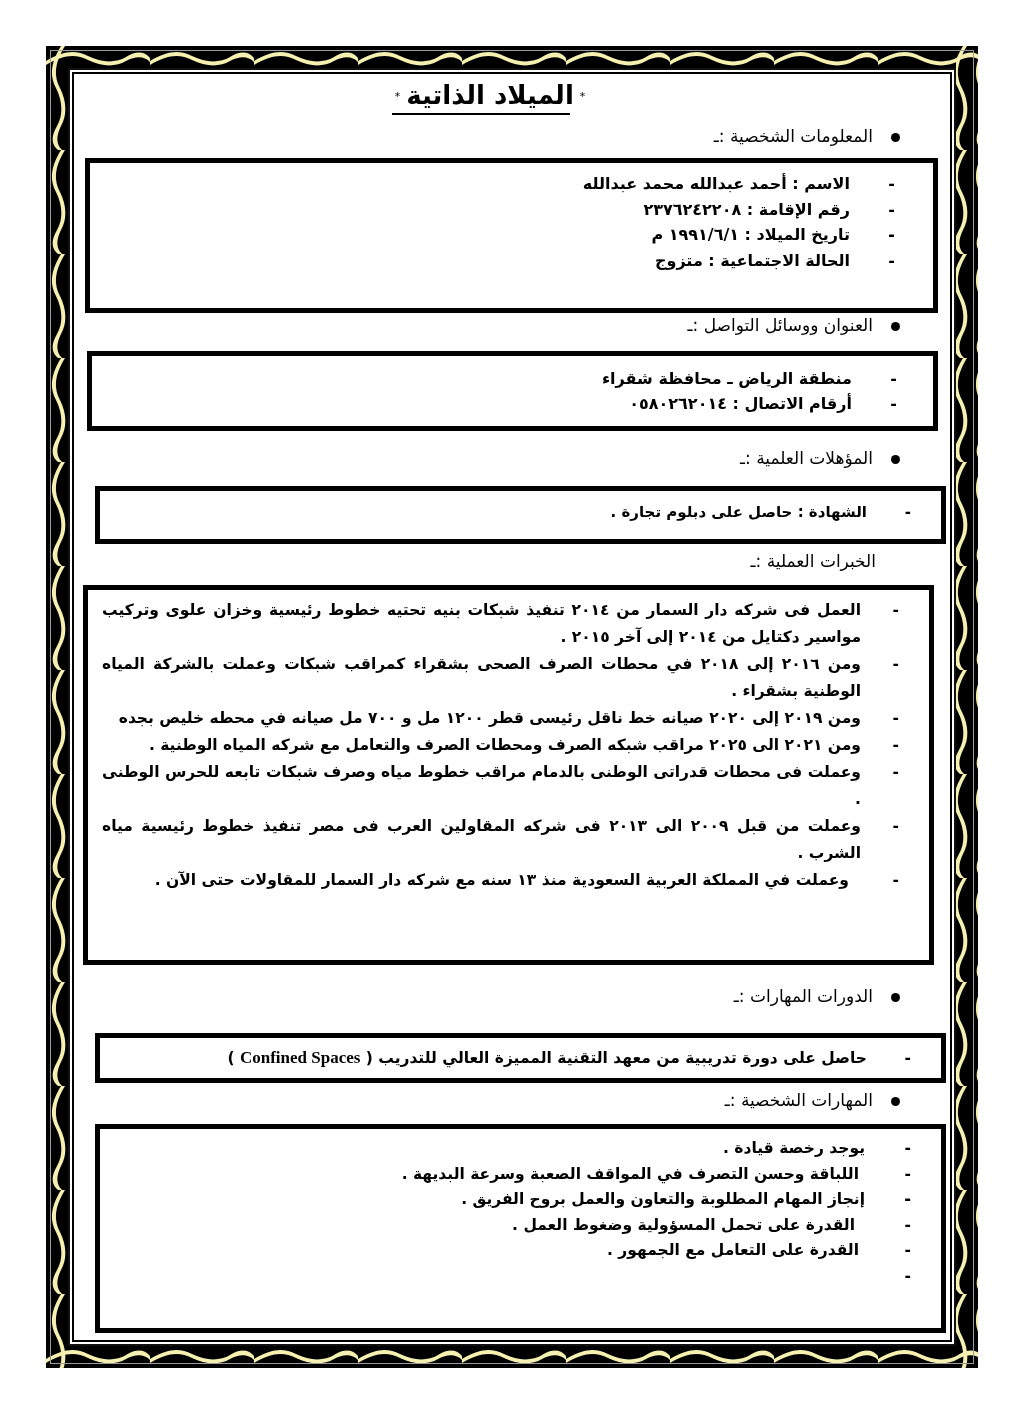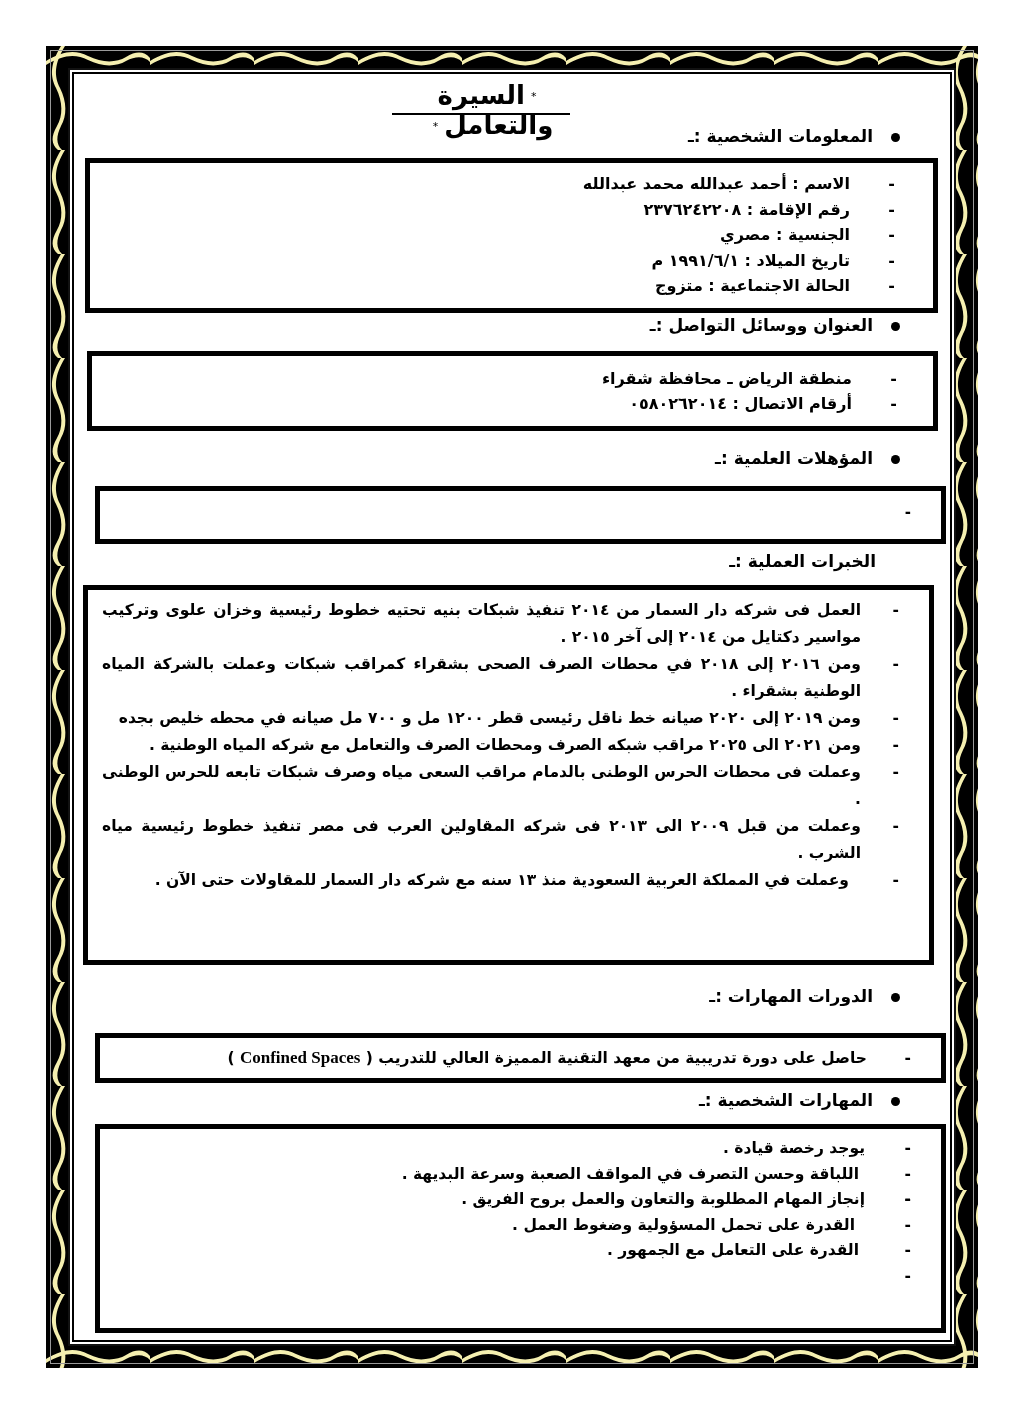--- a/index.html
+++ b/index.html
@@ -17,21 +17,21 @@
   .frame-gridline { position:absolute; border:1px solid #9a9a9a; box-sizing:border-box; pointer-events:none; }
 
   
   .page { position:absolute; left:0; top:0; width:1024px; height:1414px; direction:rtl; }
 
   .title-wrap { position:absolute; left:380px; top:80px; width:220px; text-align:center; direction:rtl; }
   .title { font-size:26px; font-weight:bold; letter-spacing:0; }
   .title .star { font-size:11px; font-weight:normal; vertical-align:middle; margin:0 6px; }
   .title-underline { position:absolute; left:392px; top:113px; width:178px; height:2px; background:#000; }
 
-  .heading { position:absolute; font-size:17px; font-weight:bold; white-space:nowrap; direction:rtl; }
+  .heading { position:absolute; font-size:17px; font-weight:normal; white-space:nowrap; direction:rtl; }
   .heading .bullet { display:inline-block; width:9px; height:9px; border-radius:50%;
                      background:#000; margin-left:18px; vertical-align:middle; }
 
   .box { position:absolute; border:5px solid #000; box-sizing:border-box; background:#fff; }
 
   .list { list-style:none; margin:0; padding:0; direction:rtl; }
   .list li { position:relative; font-weight:bold; white-space:nowrap; }
   .list li .dash { position:absolute; right:0; top:0; }
   .list li .txt { display:block; }
 
@@ -65,41 +65,40 @@
   <div class="frame-inner"></div>
   <div class="frame-inner-line"></div>
 </div>
 <div class="frame-gridline" style="left:50px;top:50px;width:924px;height:1314px;"></div>
 <div class="frame-gridline" style="left:72px;top:72px;width:880px;height:1270px;border-color:#000;border-width:2px;"></div>
 
 <div class="page">
 
   <div class="title-wrap">
     <span class="title">
-      <span class="star">*</span><span>السيرة والتعامل</span><span class="star">*</span>
+      <span class="star">*</span><span>الميلاد الذاتية</span><span class="star">*</span>
     </span>
   </div>
   <div class="title-underline"></div>
 
   <div class="heading" style="right:124px; top:126px;">
     <span class="bullet"></span><span>المعلومات الشخصية :ـ</span>
   </div>
   <div class="box" style="left:85px; top:158px; width:853px; height:155px;">
     <ul class="list personal" style="position:absolute; right:38px; top:8px;">
       <li>
           <span class="dash">-</span>
           <span class="txt">الاسم : أحمد عبدالله محمد عبدالله</span>
         </li>
       <li>
           <span class="dash">-</span>
           <span class="txt">رقم الإقامة  : ٢٣٧٦٢٤٢٢٠٨</span>
         </li>
       <li>
           <span class="dash">-</span>
-          <span class="txt">الجنسية : مصري</span>
         </li>
       <li>
           <span class="dash">-</span>
           <span class="txt">تاريخ الميلاد  : ١٩٩١/٦/١ م</span>
         </li>
       <li>
           <span class="dash">-</span>
           <span class="txt">الحالة الاجتماعية : متزوج</span>
         </li>
     </ul>
@@ -121,20 +120,21 @@
     </ul>
   </div>
 
   <div class="heading" style="right:124px; top:448px;">
     <span class="bullet"></span><span>المؤهلات العلمية :ـ</span>
   </div>
   <div class="box" style="left:95px; top:486px; width:851px; height:58px;">
     <ul class="list qual" style="position:absolute; right:30px; top:9px;">
       <li>
           <span class="dash">-</span>
+          <span class="txt">الشهادة : حاصل على دبلوم تجارة  .</span>
         </li>
     </ul>
   </div>
 
   <div class="heading" style="right:148px; top:551px;margin-left:48px;">
     <span>الخبرات العملية :ـ</span>
   </div>
   <div class="box" style="left:83px; top:585px; width:851px; height:380px;">
     <ul class="list exp" style="position:absolute; right:30px; left:14px; top:7px;">
       <li>
@@ -148,21 +148,21 @@
       <li>
           <span class="dash">-</span>
           <span class="txt">ومن ٢٠١٩  إلى ٢٠٢٠ صيانه خط ناقل رئيسى قطر  ١٢٠٠ مل و  ٧٠٠ مل صيانه في محطه خليص بجده</span>
         </li>
       <li>
           <span class="dash">-</span>
           <span class="txt">ومن ٢٠٢١ الى ٢٠٢٥ مراقب شبكه الصرف ومحطات الصرف والتعامل مع شركه المياه الوطنية .</span>
         </li>
       <li>
           <span class="dash">-</span>
-          <span class="txt">وعملت فى محطات الحرس الوطنى  بالدمام مراقب السعى مياه وصرف شبكات تابعه للحرس الوطنى .</span>
+          <span class="txt">وعملت فى محطات قدراتى الوطنى  بالدمام مراقب خطوط مياه وصرف شبكات تابعه للحرس الوطنى .</span>
         </li>
       <li>
           <span class="dash">-</span>
           <span class="txt">وعملت من قبل ٢٠٠٩ الى ٢٠١٣ فى شركه المقاولين العرب فى مصر تنفيذ خطوط رئيسية مياه الشرب .</span>
         </li>
       <li style="padding-right:50px;">
           <span class="dash">-</span>
           <span class="txt">وعملت في المملكة العربية السعودية منذ ١٣ سنه مع شركه دار السمار للمقاولات حتى الآن  .</span>
         </li>
     </ul>

